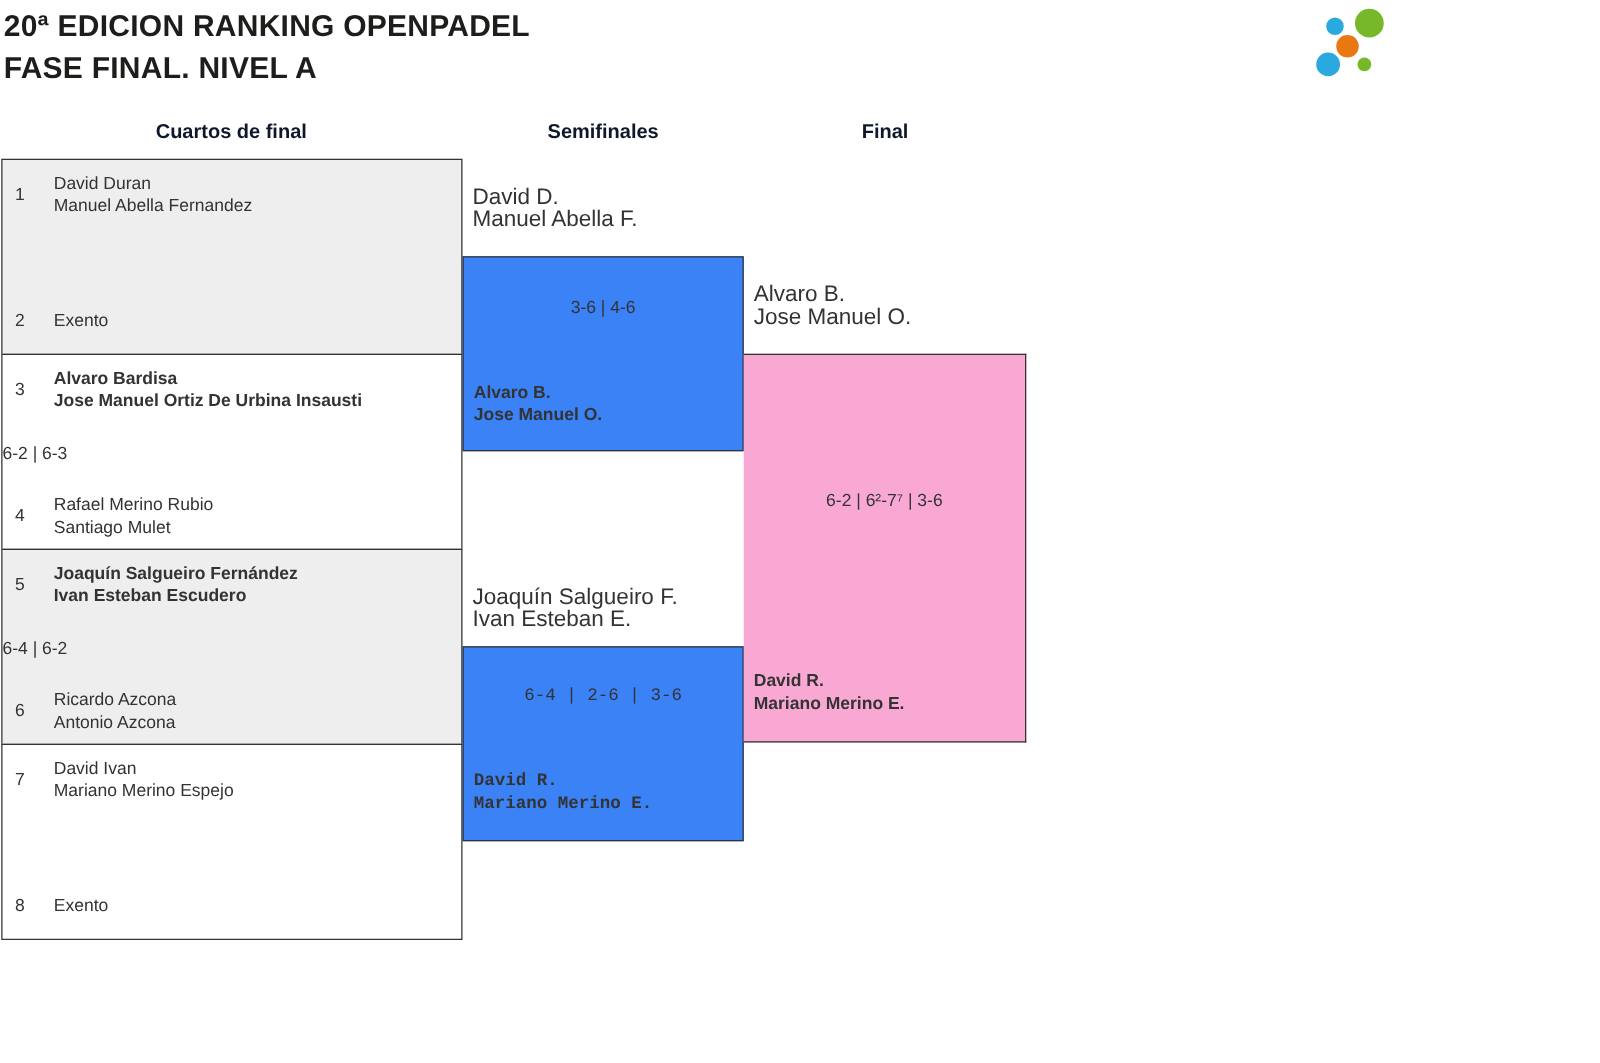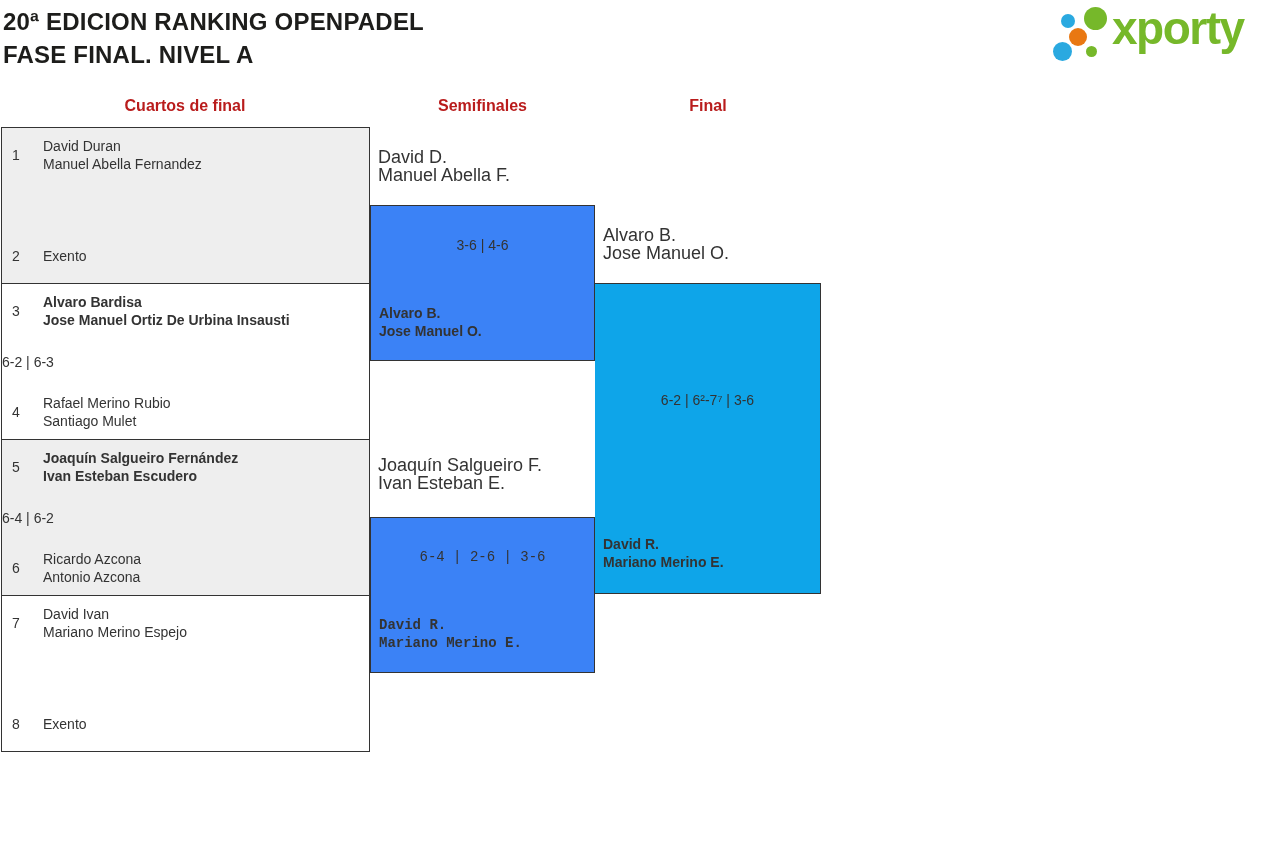--- a/index.html
+++ b/index.html
@@ -29,21 +29,21 @@
   .d-blue-small  { left: 13px; top: 14px; width: 14px; height: 14px; }
   .d-green-big   { left: 36px; top:  7px; width: 23px; height: 23px; }
   .d-orange      { left: 21px; top: 28px; width: 18px; height: 18px; }
   .d-blue-med    { left:  5px; top: 42px; width: 19px; height: 19px; }
   .d-green-small { left: 38px; top: 46px; width: 11px; height: 11px; }
   .logo-text { position: absolute; left: 64px; top: 1px; font-size: 46px; font-weight: 700;
                letter-spacing: -1.5px; color: var(--brand_green); }
 
   
   .col-headers { position: absolute; left: 0; top: 97px; display: flex;
-                 font-size: 16px; font-weight: 700; color: #b91c1c; }
+                 font-size: 16px; font-weight: 700; color: #0f172a; }
   .col-h { text-align: center; }
   .col-h.w-qf { width: 370px; }
   .col-h.w-sf { width: 225px; }
   .col-h.w-f  { width: 226px; }
 
   
   .qf-column { position: absolute; left: 1px; top: 127px; width: 369px; }
   .qf-box { width: 369px; height: 157px; border: 1px solid var(--border_dark);
             background: #fff; margin-top: -1px; position: relative;
             display: flex; flex-direction: column; justify-content: space-between;
@@ -56,46 +56,45 @@
   .bold { font-weight: 700; }
   .score { text-align: left; font-size: 14px; }
 
   
   .sf-box { position: absolute; left: 370px; width: 225px; height: 156px;
             border: 1px solid var(--border_dark); background: #3b82f6; }
   .sf-box.sf1 { top: 205px; }
   .sf-box.sf2 { top: 517px; font-family: Liberation Mono, monospace; }
   .side-label { position: absolute; font-size: 18px; line-height: 18px; }
   .lbl-sf1 { left: 378px; top: 148px; }
-  .lbl-sf2 { left: 378px; top: 456px; }
+  .lbl-sf2 { left: 378px; top: 468px; }
   .lbl-final { left: 603px; top: 226px; }
   .box-score { position: absolute; left: 0; right: 0; top: 31px; text-align: center; font-size: 14px; }
   .winner-block { position: absolute; left: 8px; bottom: 20px; font-size: 14px; line-height: 18px; }
   .final-box { position: absolute; left: 595px; top: 283px; width: 226px; height: 311px;
-               border: 1px solid var(--border_dark); border-left: none; background: #0ea5e9; }
+               border: 1px solid var(--border_dark); border-left: none; background: #f9a8d4; }
   .final-box .box-score { top: 108px; }
   .final-box .winner-block { bottom: 22px; }
 </style>
 </head>
 <body>
 
 <div class="page">
 
   <div class="title">
     <div>20ª EDICION RANKING OPENPADEL</div>
     <div>FASE FINAL. NIVEL A</div>
   </div>
 
   <div class="logo">
     <span class="dot blue d-blue-small"></span>
     <span class="dot green d-green-big"></span>
     <span class="dot orange d-orange"></span>
     <span class="dot blue d-blue-med"></span>
     <span class="dot green d-green-small"></span>
-    <span class="logo-text">xporty</span>
   </div>
 
   <div class="col-headers">
     <div class="col-h w-qf">Cuartos de final</div>
     <div class="col-h w-sf">Semifinales</div>
     <div class="col-h w-f">Final</div>
   </div>
 
   <div class="qf-column">
 

